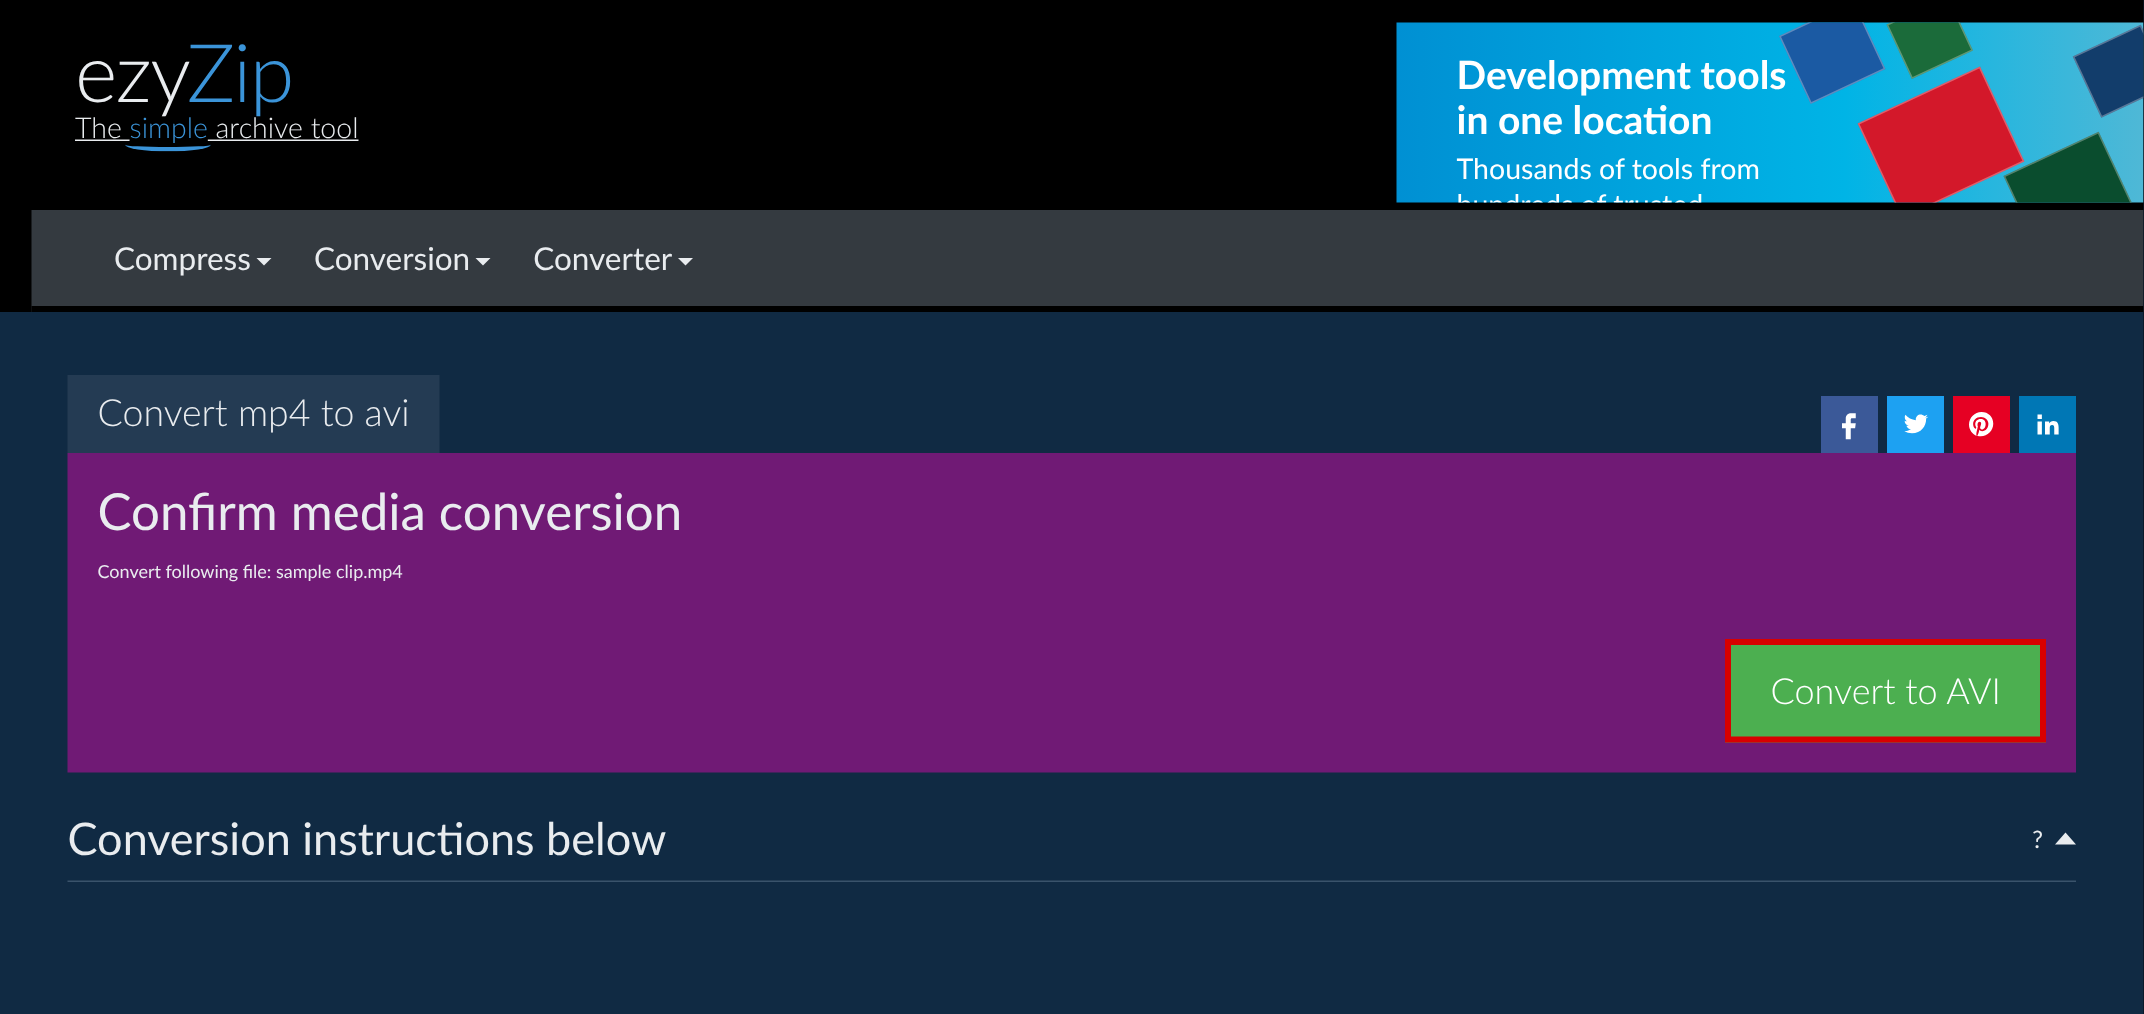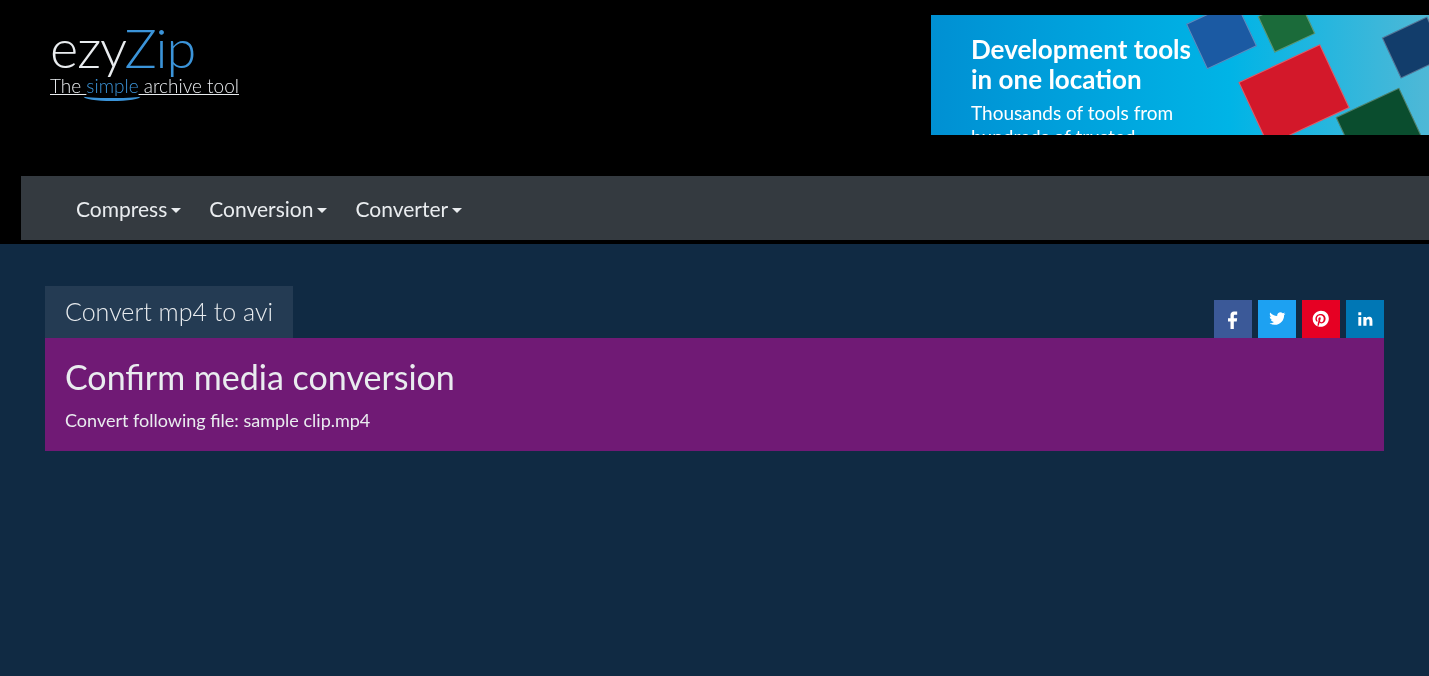--- a/index.html
+++ b/index.html
@@ -8,21 +8,21 @@
   background: #000;
   color: #e9ecef;
   width: 1429px;
   height: 676px;
   overflow: hidden;
 }
 
 
 .header {
   background: #000;
-  height: 176px;
+  height: 140px;
   display: flex;
   justify-content: space-between;
   align-items: flex-start;
   padding: 15px 0 0 50px;
 }
 .logo-block { display: flex; flex-direction: column; }
 .logo-text { font-size: 54px; font-weight: 300; color: #e9ecef; letter-spacing: -1px; }
 .logo-text .zip { color: #3b94d9; }
 .tagline { font-size: 19px; color: #e9ecef; margin-top: -6px; font-weight: 300; text-decoration: underline; }
 .tagline .simple {
@@ -130,21 +130,21 @@
   background: #701a75;
   padding: 18px 20px 20px 20px;
   margin-top: 0;
 }
 .panel h2 {
   font-size: 34px;
   font-weight: 400;
   color: #e9ecef;
   margin-bottom: 12px;
 }
-.panel p { font-size: 18px; color: #e9ecef; }
+.panel p { font-size: 12px; color: #e9ecef; }
 .btn-row { display: flex; justify-content: flex-end; margin-top: 38px; }
 .btn-convert {
   background: #4caf50;
   color: #fff;
   font-size: 24px;
   padding: 16px 26px;
   border: 4px solid #d80000;
   cursor: pointer;
   font-weight: 300;
 }
@@ -243,15 +243,25 @@
         <svg viewBox="0 0 24 24">
             <path d="M4 4h3.5v3.5H4V4zm0 5.5h3.5V20H4V9.5zm6 0h3.3v1.5h.1c.5-.9 1.6-1.8 3.3-1.8 3.5 0 4.2 2.3 4.2 5.3V20h-3.5v-5c0-1.2 0-2.7-1.7-2.7s-1.9 1.3-1.9 2.6V20H10V9.5z"></path>
           </svg>
       </div>
     </div>
   </div>
 
   <div class="panel">
     <h2>Confirm media conversion</h2>
     <p>Convert following file: sample clip.mp4</p>
-  </div>
-
+    <div class="btn-row">
+      <div class="btn-convert">Convert to AVI</div>
+    </div>
+  </div>
+
+  <div class="instructions">
+    <h3>Conversion instructions below</h3>
+    <div class="instructions-right">
+      <span>?</span>
+      <span class="caret-up"></span>
+    </div>
+  </div>
 </div>
 
 </body></html>

